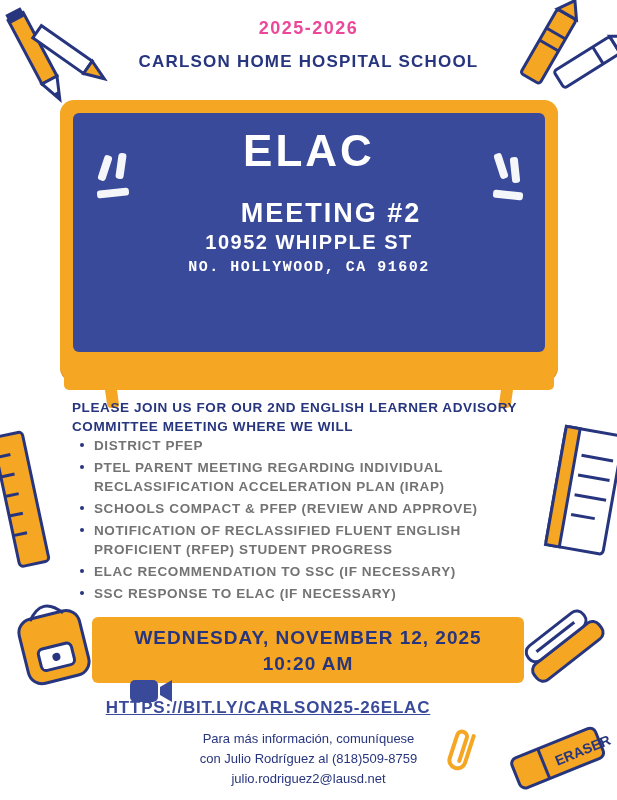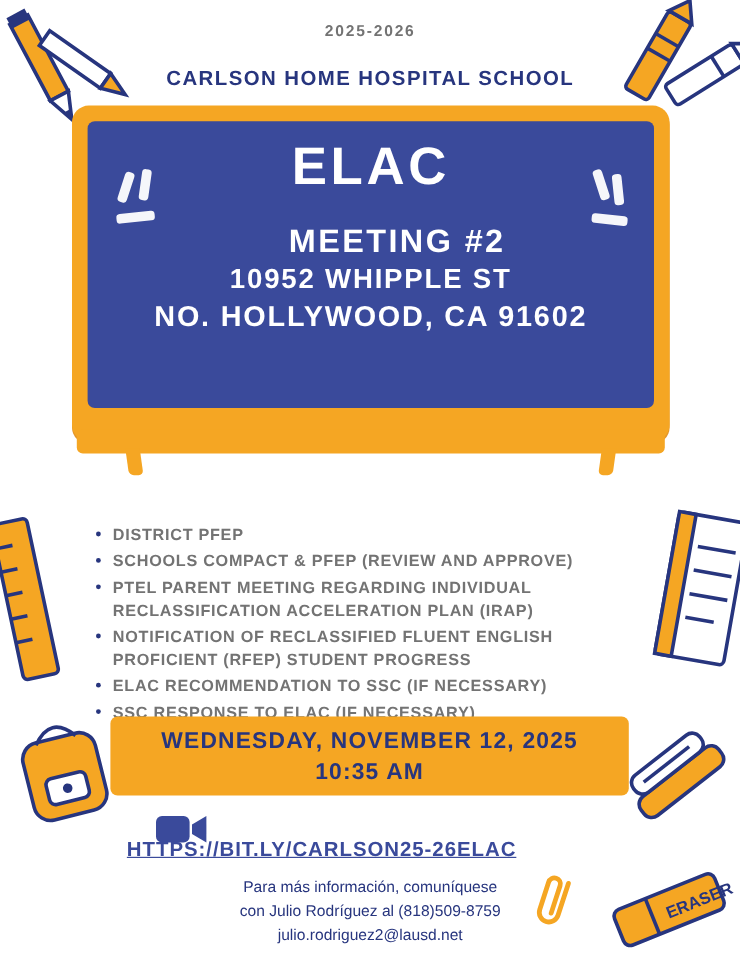--- a/index.html
+++ b/index.html
@@ -29,37 +29,37 @@
   
   .header {
     position: absolute;
     top: 18px;
     left: 0;
     width: 617px;
     text-align: center;
     z-index: 5;
   }
   .header .year {
-    font-size: 13px;
+    font-size: 18px;
     font-weight: bold;
     letter-spacing: 1.5px;
-    color: #737373;
-    margin-bottom: 23px;
+    color: #ec4899;
+    margin-bottom: 13px;
   }
   .header .school {
     font-size: 17px;
     font-weight: bold;
     letter-spacing: 1.2px;
     color: #27357e;
   }
 
   
   .board-wrap {
     position: absolute;
-    top: 88px;
+    top: 100px;
     left: 60px;
     width: 498px;
     height: 280px;
     z-index: 4;
   }
   .board-frame {
     position: absolute;
     inset: 0;
     background: #f5a623;
     border-radius: 14px;
@@ -115,29 +115,30 @@
     margin-bottom: 2px;
     margin-left: 44px;
   }
   .board-text .zoom {
     font-size: 17px;
     font-weight: bold;
     letter-spacing: 2px;
     margin-bottom: 22px;
   }
   .board-text .addr1 {
-    font-size: 23px;
+    font-size: 20px;
     font-weight: bold;
     letter-spacing: 1.5px;
     margin-bottom: 5px;
   }
   .board-text .addr2 {
-    font-size: 24px;
+    font-size: 15px;
     font-weight: bold;
     letter-spacing: 1.5px;
+    font-family: Liberation Mono, monospace;
   }
 
   
   .chalk {
     position: absolute;
     background: #ffffff;
     border-radius: 3px;
     opacity: 0.95;
   }
 
@@ -181,21 +182,21 @@
     top: 7px;
     width: 4px;
     height: 4px;
     border-radius: 50%;
     background: #27357e;
   }
 
   
   .date-banner {
     position: absolute;
-    top: 597px;
+    top: 617px;
     left: 92px;
     width: 432px;
     height: 66px;
     background: #f5a623;
     border-radius: 6px;
     z-index: 5;
     text-align: center;
     color: #27357e;
     box-sizing: border-box;
     padding-top: 10px;
@@ -358,33 +359,34 @@
     <div class="board-legR"></div>
 
     <div class="board-text">
       <div class="elac">ELAC</div>
       <div class="meeting">MEETING #2</div>
       <div class="addr1">10952 WHIPPLE ST</div>
       <div class="addr2">NO. HOLLYWOOD, CA 91602</div>
     </div>
   </div>
 
+  <div class="intro">PLEASE JOIN US FOR OUR 2ND ENGLISH LEARNER ADVISORY COMMITTEE MEETING WHERE WE WILL</div>
 
   <ul class="bullets">
     <li>DISTRICT PFEP</li>
+    <li>PTEL PARENT MEETING REGARDING INDIVIDUAL RECLASSIFICATION ACCELERATION PLAN (IRAP)</li>
     <li>SCHOOLS COMPACT &amp; PFEP (REVIEW AND APPROVE)</li>
-    <li>PTEL PARENT MEETING REGARDING INDIVIDUAL RECLASSIFICATION ACCELERATION PLAN (IRAP)</li>
     <li>NOTIFICATION OF RECLASSIFIED FLUENT ENGLISH PROFICIENT (RFEP) STUDENT PROGRESS</li>
     <li>ELAC RECOMMENDATION TO SSC (IF NECESSARY)</li>
     <li>SSC RESPONSE TO ELAC (IF NECESSARY)</li>
   </ul>
 
   <div class="date-banner">
     <div class="date">WEDNESDAY, NOVEMBER 12, 2025</div>
-    <div class="time">10:35 AM</div>
+    <div class="time">10:20 AM</div>
   </div>
 
   <svg class="video-icon" viewBox="0 0 46 40">
     <rect x="2" y="8" width="28" height="22" rx="5" fill="#3a4a9b"></rect>
     <polygon points="32,15 44,8 44,30 32,23" fill="#3a4a9b"></polygon>
   </svg>
 
   <div class="link-row">
     <a class="link" href="#">HTTPS://BIT.LY/CARLSON25-26ELAC</a>
   </div>

